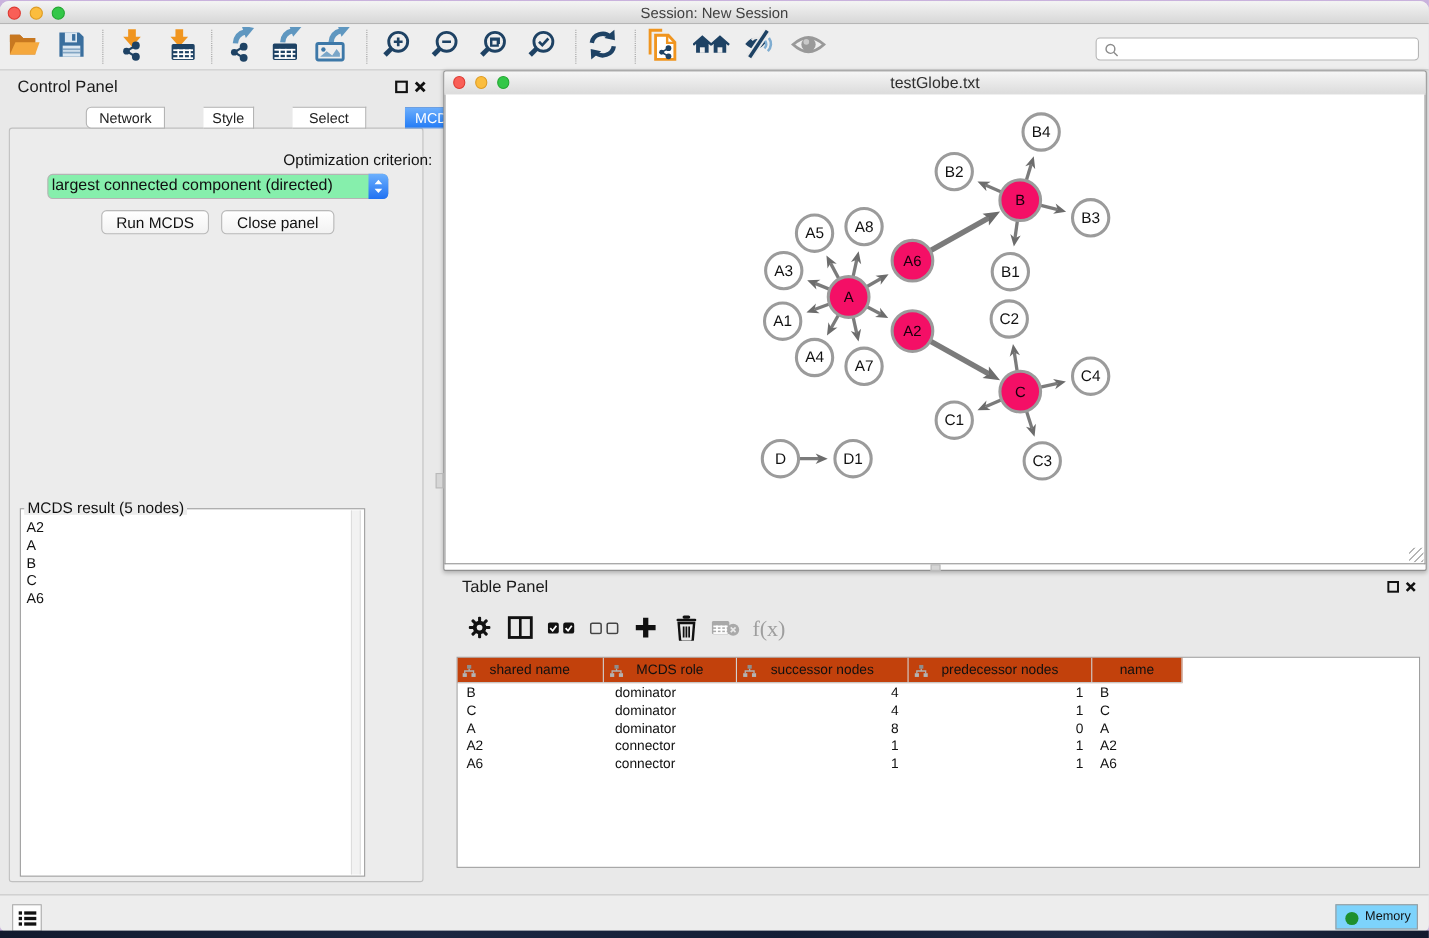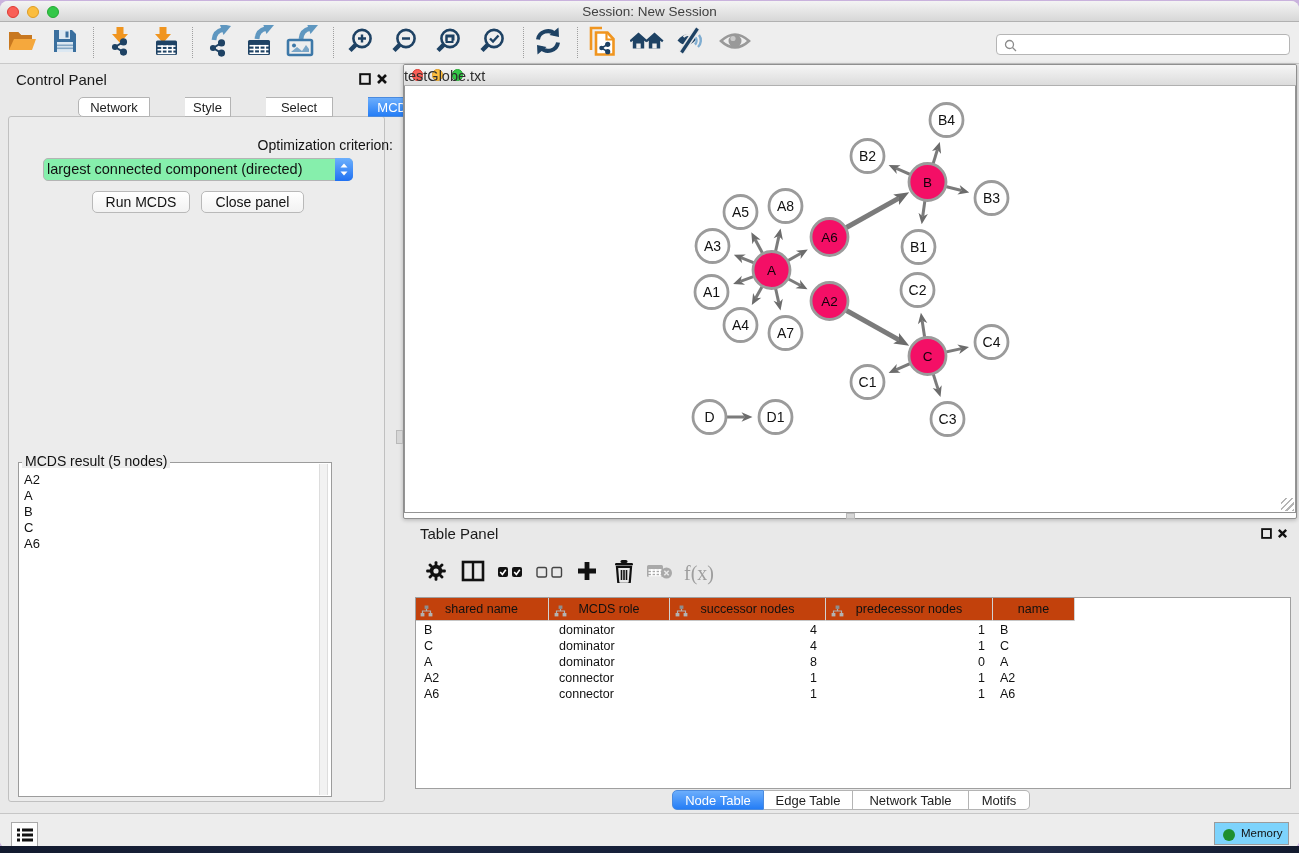--- a/index.html
+++ b/index.html
@@ -48,21 +48,21 @@
 .mlist { position:absolute; left:1px; top:9px; font-size:13px; color:#111; line-height:16px; padding-left:4px; }
 .msb { position:absolute; right:3px; top:1px; bottom:1px; width:9px; background:#f2f2f2;
   border-left:1px solid #ddd; border-right:1px solid #ddd; }
 
 
 .win { position:absolute; left:403px; top:63px; width:894px; height:455px; background:#fdfdfd;
   border:1px solid #8f8f8f; border-radius:2px; box-shadow:0 1px 4px rgba(0,0,0,.25); }
 .win-tb { position:absolute; left:0; top:0; width:100%; height:21px;
   background:linear-gradient(#f6f6f6,#dcdcdc); border-bottom:1px solid #b0b0b0; border-radius:2px 2px 0 0; }
 .win-tb .tl { top:4.2px; width:11.6px; height:11.6px; }
-.win-title { position:absolute; top:2.5px; width:100%; font-size:14.5px; color:#2e2e2e; }
+.win-title { position:absolute; top:2.5px; width:100%; text-align:center; font-size:14.5px; color:#2e2e2e; }
 .canvas { position:absolute; left:0px; top:21px; width:892px; height:427px;
   background:#fff; border:1px solid #949494; border-width:0 1px 1px 1px; }
 .graph { position:absolute; left:0; top:0; }
 .grip { position:absolute; right:1px; bottom:1px; width:13px; height:13px;
   background:repeating-linear-gradient(135deg, transparent 0 3px, #b5b5b5 3px 4.5px); }
 
 
 .tp-title { position:absolute; left:420px; top:524px; font-size:15px; color:#1a1a1a; }
 .tp-toolbar { position:absolute; left:417px; top:551px; width:874px; height:40px; }
 .fx { font-family:"Liberation Serif",serif; font-size:20px; color:#9e9e9e; }
@@ -494,26 +494,20 @@
       <span class="num" style="left:826px;width:159px">1</span>
       <span style="left:1000px">A2</span>
     </div>
     <div class="trow" style="top:685px">
       <span style="left:424px">A6</span>
       <span style="left:559px">connector</span>
       <span class="num" style="left:670px;width:147px">1</span>
       <span class="num" style="left:826px;width:159px">1</span>
       <span style="left:1000px">A6</span>
     </div>
-  <div class="btabs">
-    <div class="btab first sel" style="width:92px">Node Table</div>
-      <div class="btab" style="width:89px">Edge Table</div>
-      <div class="btab" style="width:116px">Network Table</div>
-      <div class="btab last" style="width:61px">Motifs</div>
-  </div>
 
   <div class="status">
     <div class="lbtn">
         <svg class="" width="18" height="16" viewBox="0 0 18 16">
           <rect x="1" y="1.5" width="3" height="3" fill="#111"></rect>
           <rect x="6" y="1.5" width="11" height="3" fill="#111"></rect>
           <rect x="1" y="6.5" width="3" height="3" fill="#111"></rect>
           <rect x="6" y="6.5" width="11" height="3" fill="#111"></rect>
           <rect x="1" y="11.5" width="3" height="3" fill="#111"></rect>
           <rect x="6" y="11.5" width="11" height="3" fill="#111"></rect>

